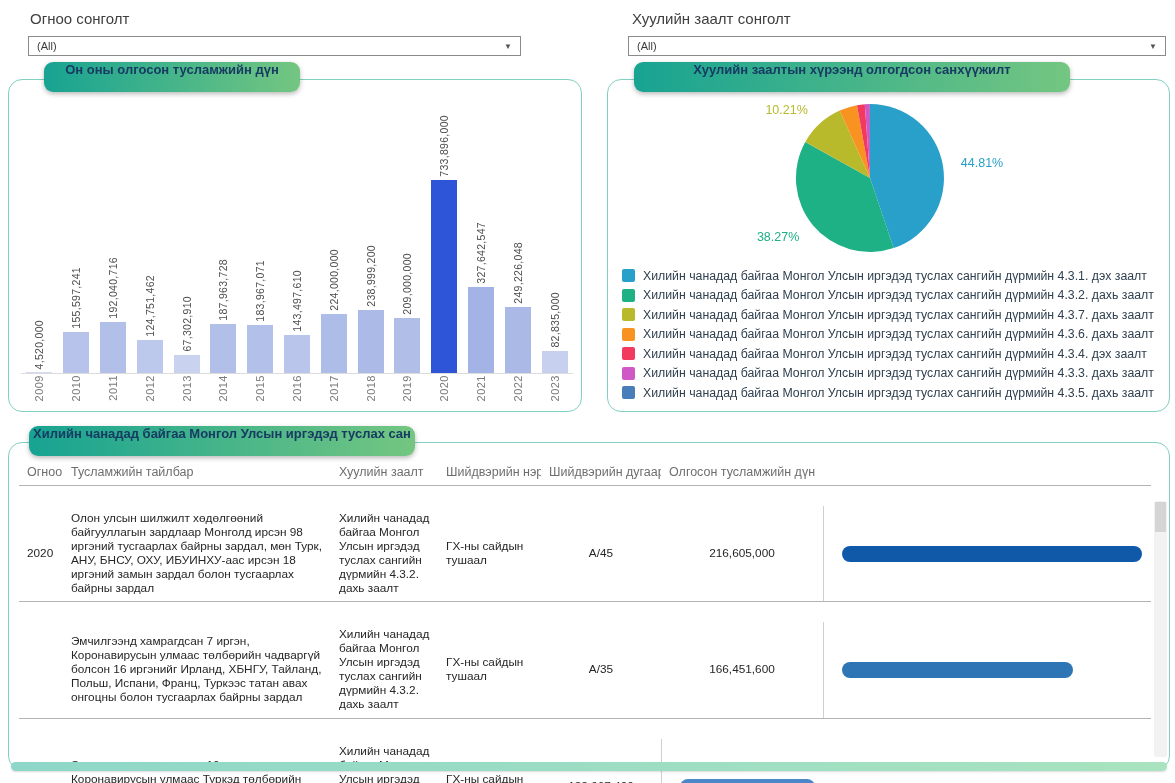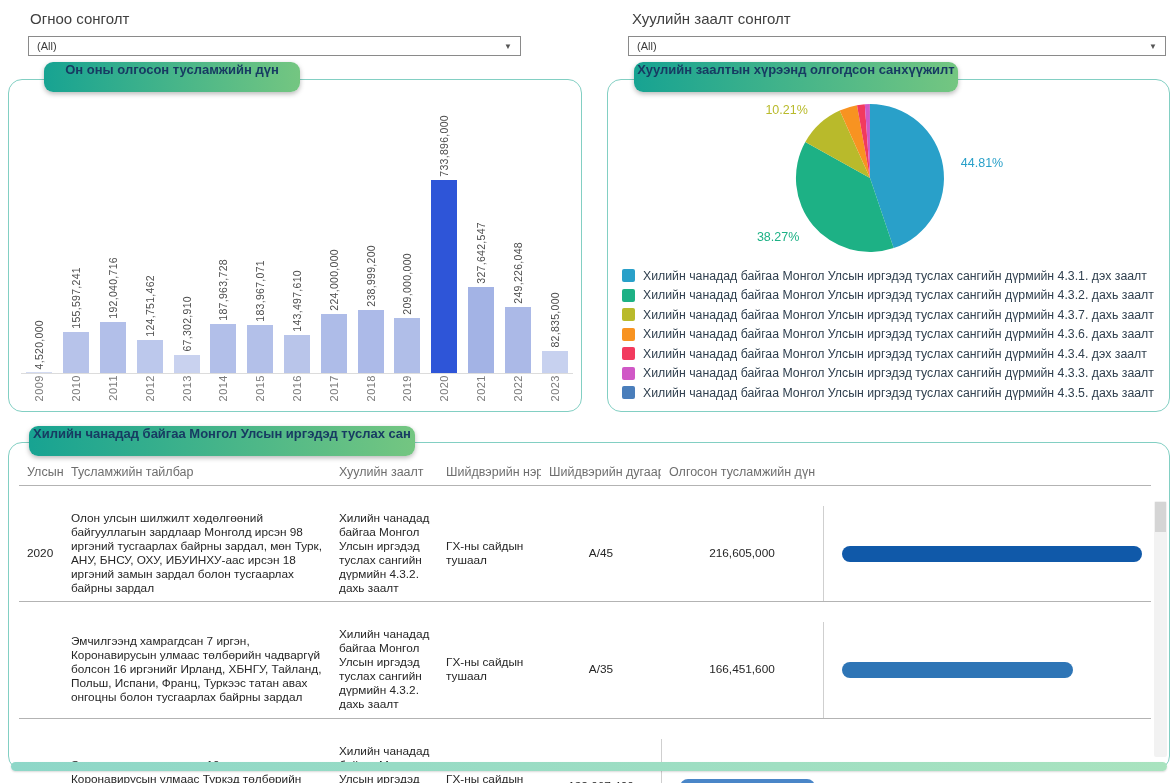--- a/index.html
+++ b/index.html
@@ -198,21 +198,21 @@
       </div>
       <div class="bcol">
         <span class="bxlab">2022</span>
       </div>
       <div class="bcol">
         <span class="bxlab">2023</span>
       </div>
     </div>
 </div>
 
-<div class="badge" style="left:634px;top:62px;width:324px;">
+<div class="badge" style="left:634px;top:62px;width:436px;">
   <span>Хуулийн заалтын хүрээнд олгогдсон санхүүжилт</span>
 </div>
 <div class="card" style="left:607px;top:79px;width:561px;height:331px;">
   <svg class="pie-svg" width="559" height="176">
       <path d="M262,90 L262.0,16.0 A74,74 0 0 1 285.7,160.1 Z" fill="#29a0c9"></path>
       <text x="352.8" y="79.1" text-anchor="start" fill="#29a0c9" class="pielab">44.81%</text>
       <path d="M262,90 L285.7,160.1 A74,74 0 0 1 197.3,54.0 Z" fill="#1db185"></path>
       <text x="191.3" y="152.9" text-anchor="end" fill="#1db185" class="pielab">38.27%</text>
       <path d="M262,90 L197.3,54.0 A74,74 0 0 1 231.7,22.5 Z" fill="#b9ba2b"></path>
       <text x="199.8" y="26.2" text-anchor="end" fill="#b9ba2b" class="pielab">10.21%</text>
@@ -253,21 +253,21 @@
       </div>
     </div>
 </div>
 
 <div class="badge" style="left:29px;top:426px;width:386px;">
   <span>Хилийн чанадад байгаа Монгол Улсын иргэдэд туслах сан</span>
 </div>
 <div class="card" style="left:8px;top:442px;width:1160px;height:326px;">
   <div class="tbl">
     <div class="thead">
-      <div class="th first">Улсын</div>
+      <div class="th first">Огноо</div>
       <div class="th">Тусламжийн тайлбар</div>
       <div class="th">Хуулийн заалт</div>
       <div class="th">Шийдвэрийн нэр</div>
       <div class="th">Шийдвэрийн дугаар</div>
       <div class="th">Олгосон тусламжийн дүн</div>
       <div class="th"></div>
     </div>
     <div>
         <div class="trow">
           <div class="tcell c-year">2020</div>

